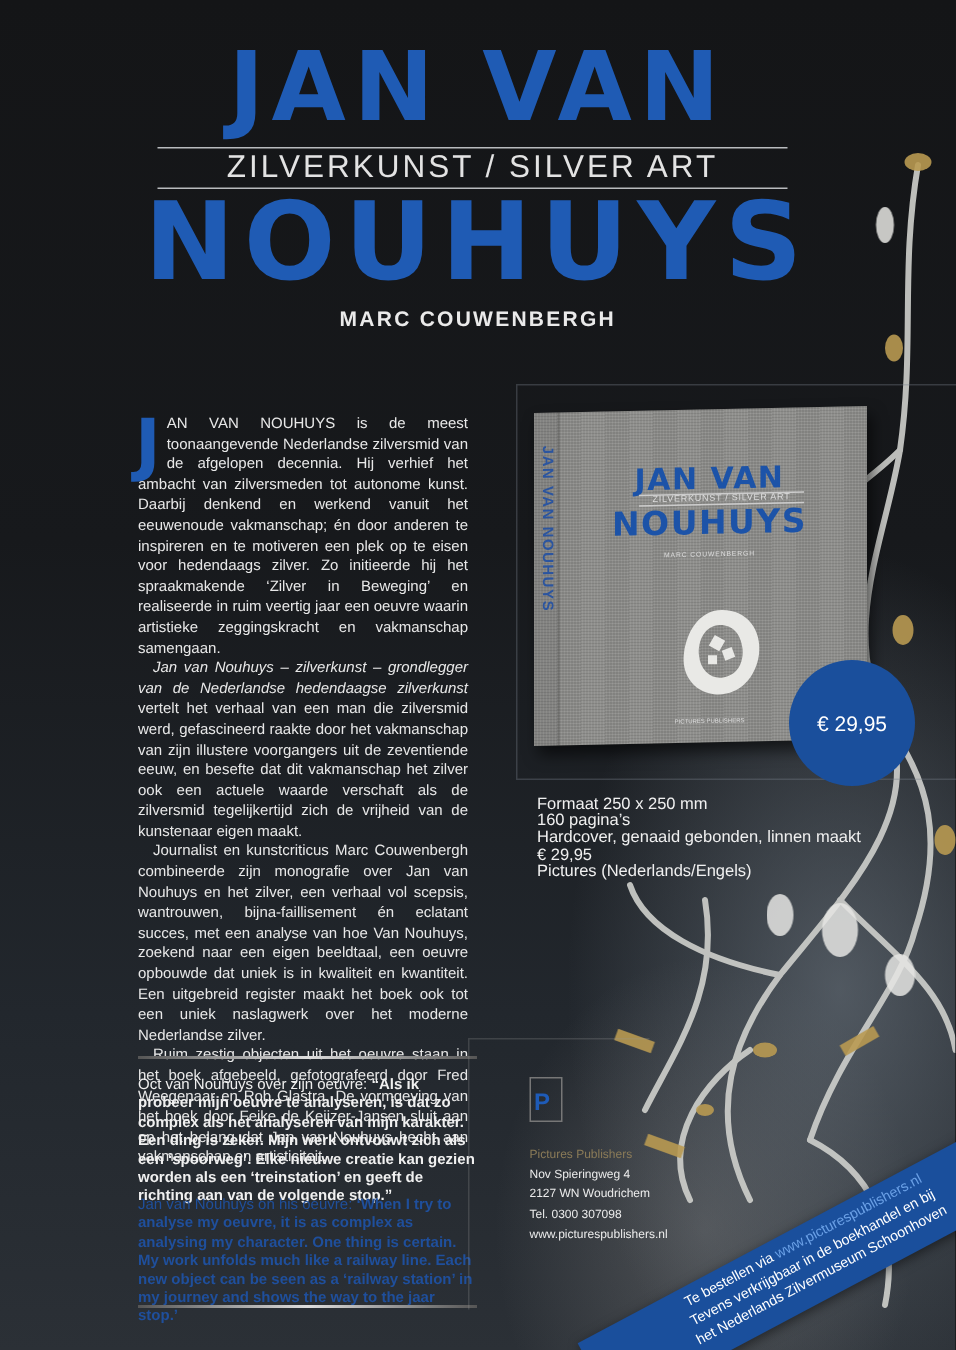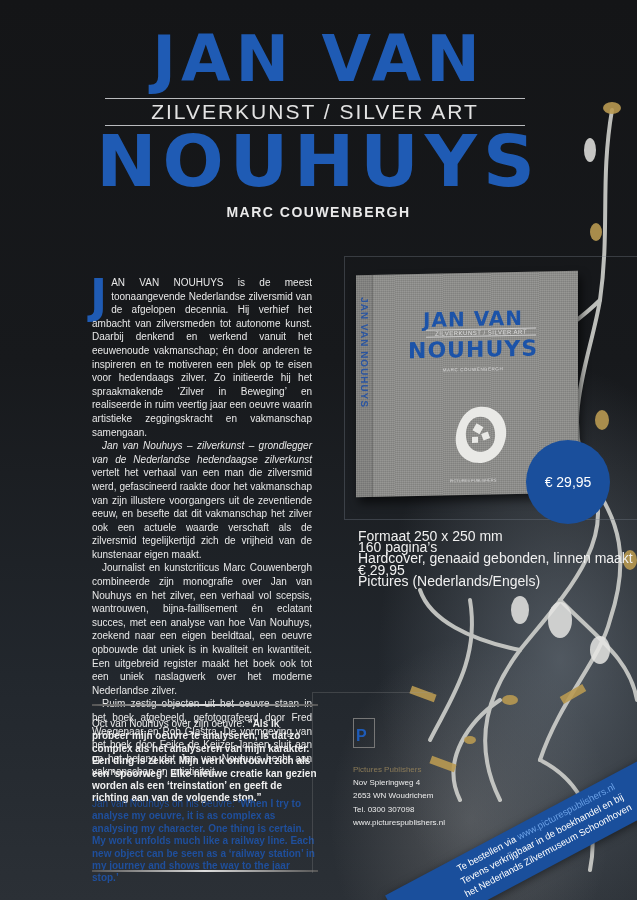--- a/index.html
+++ b/index.html
@@ -92,21 +92,21 @@
   .book-author { position:absolute; top:94px; left:6px; width:100%; text-align:center; font-size:4.5px; color:#ddd; letter-spacing:0.6px; }
   .book-ornament { position:absolute; left:92px; top:130px; width:66px; height:66px; }
   .book-pub { position:absolute; bottom:12px; left:6px; width:100%; text-align:center; font-size:4px; color:#ddd; }
 
   .price-badge {
     position:absolute; left:526px; top:440px; width:84px; height:84px; border-radius:50%;
     background:#1a4f9c; color:#fff; font-size:14px; display:flex; align-items:center; justify-content:center;
   }
 
   .specs {
-    position:absolute; left:358px; top:531px; font-size:14px; line-height:11.2px; color:#f0f0f0;
+    position:absolute; left:358px; top:531px; font-size:11px; line-height:11.2px; color:#f0f0f0;
   }
 
   .pub-frame {
     position:absolute; left:312px; top:692px; width:120px; height:180px;
     border-left:1px solid rgba(150,150,150,0.25); border-top:1px solid rgba(150,150,150,0.25);
   }
   .pub-logo {
     position:absolute; left:353px; top:718px; width:20px; height:28px;
     border:1px solid #777;
   }
@@ -214,21 +214,21 @@
   <div>Pictures (Nederlands/Engels)</div>
 </div>
 
 <div class="pub-frame"></div>
 <div class="pub-logo">
   <span>P</span>
 </div>
 <div class="pub-info">
   <div class="pub-name">Pictures Publishers</div>
   <div>Nov Spieringweg 4</div>
-  <div>2653 WN Woudrichem</div>
+  <div>2127 WN Woudrichem</div>
   <div>Tel. 0300 307098</div>
   <div>www.picturespublishers.nl</div>
 </div>
 
 <div class="banner">
   <div><span>Te bestellen via </span><span class="banner-link">www.picturespublishers.nl</span></div>
   <div>Tevens verkrijgbaar in de boekhandel en bij</div>
   <div>het Nederlands Zilvermuseum Schoonhoven</div>
 </div>
 

